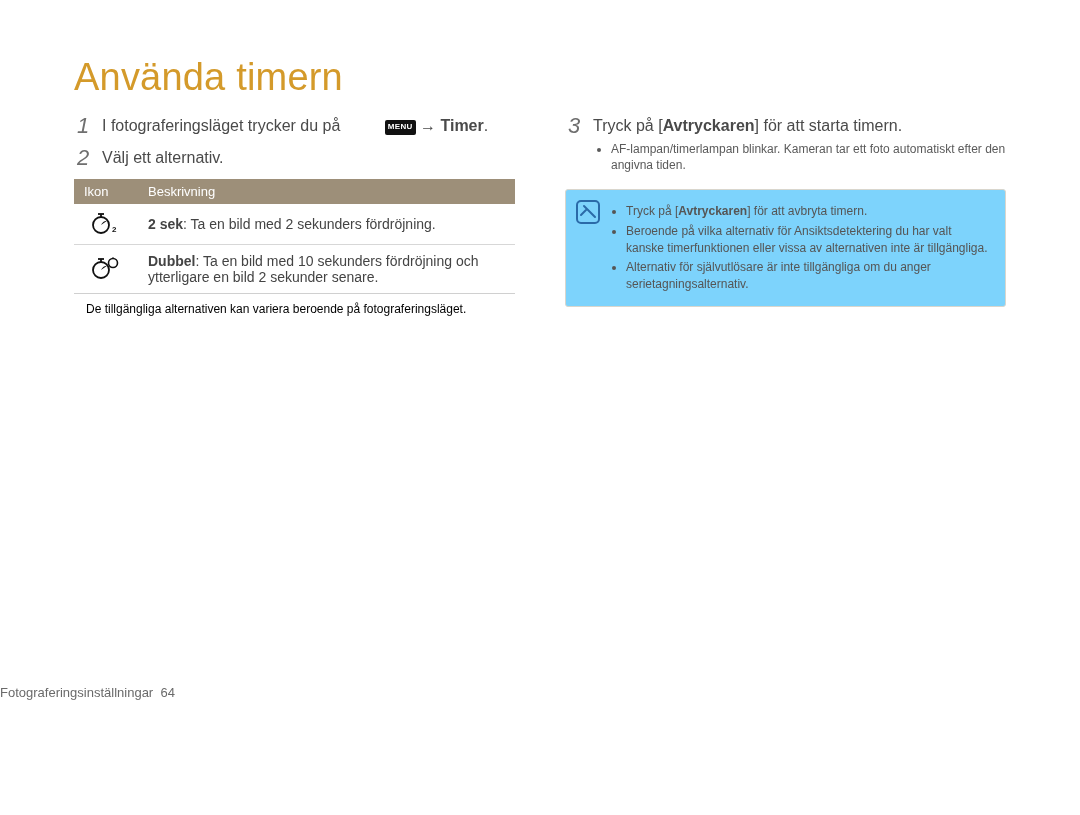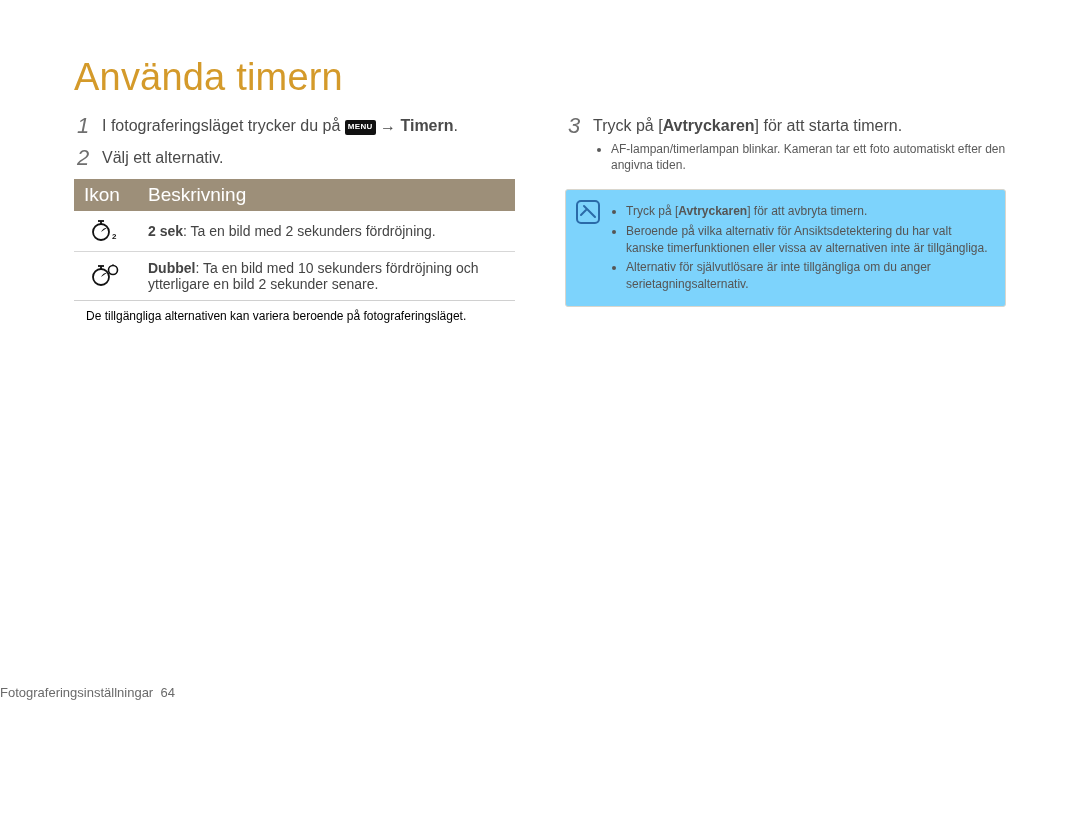--- a/index.html
+++ b/index.html
@@ -61,20 +61,21 @@
   .step-body .menu-chip {
     display: inline-block;
     background: #111;
     color: #fff;
     font-size: 8px;
     font-weight: bold;
     padding: 2px 3px;
     border-radius: 2px;
     vertical-align: 2px;
     letter-spacing: 0.3px;
+    margin-left: 40px;
   }
   .sub-bullets {
     margin: 4px 0 0 0;
     padding-left: 18px;
     font-size: 12px;
     color: #5a5a5a;
   }
   .sub-bullets li {
     margin: 2px 0;
     line-height: 1.35;
@@ -86,21 +87,21 @@
     font-size: 14px;
   }
   table.options thead tr {
     background: #9d8f79;
     color: #fff;
   }
   table.options th {
     text-align: left;
     font-weight: 400;
     padding: 5px 10px;
-    font-size: 19px;
+    font-size: 13px;
   }
   table.options td {
     border-bottom: 1px solid #d7d7d7;
     padding: 8px 10px;
     vertical-align: middle;
     color: #444;
   }
   table.options tbody tr:last-child td {
     border-bottom: 1px solid #d0d0d0;
   }
@@ -191,21 +192,21 @@
 <div class="page">
   <h1 class="title">Använda timern</h1>
 
   <div class="cols">
 
     <div class="col">
 
       <div class="step">
         <div class="step-num">1</div>
         <div class="step-body">
-          <span>I fotograferingsläget trycker du på </span><span class="menu-chip">MENU</span><span> → </span><span class="bold">Timern</span><span>.</span>
+          <span>I fotograferingsläget trycker du på </span><span class="menu-chip">MENU</span><span> → </span><span class="bold">Timer</span><span>.</span>
         </div>
       </div>
 
       <div class="step">
         <div class="step-num">2</div>
         <div class="step-body">Välj ett alternativ.</div>
       </div>
 
       <table class="options">
         <thead>

